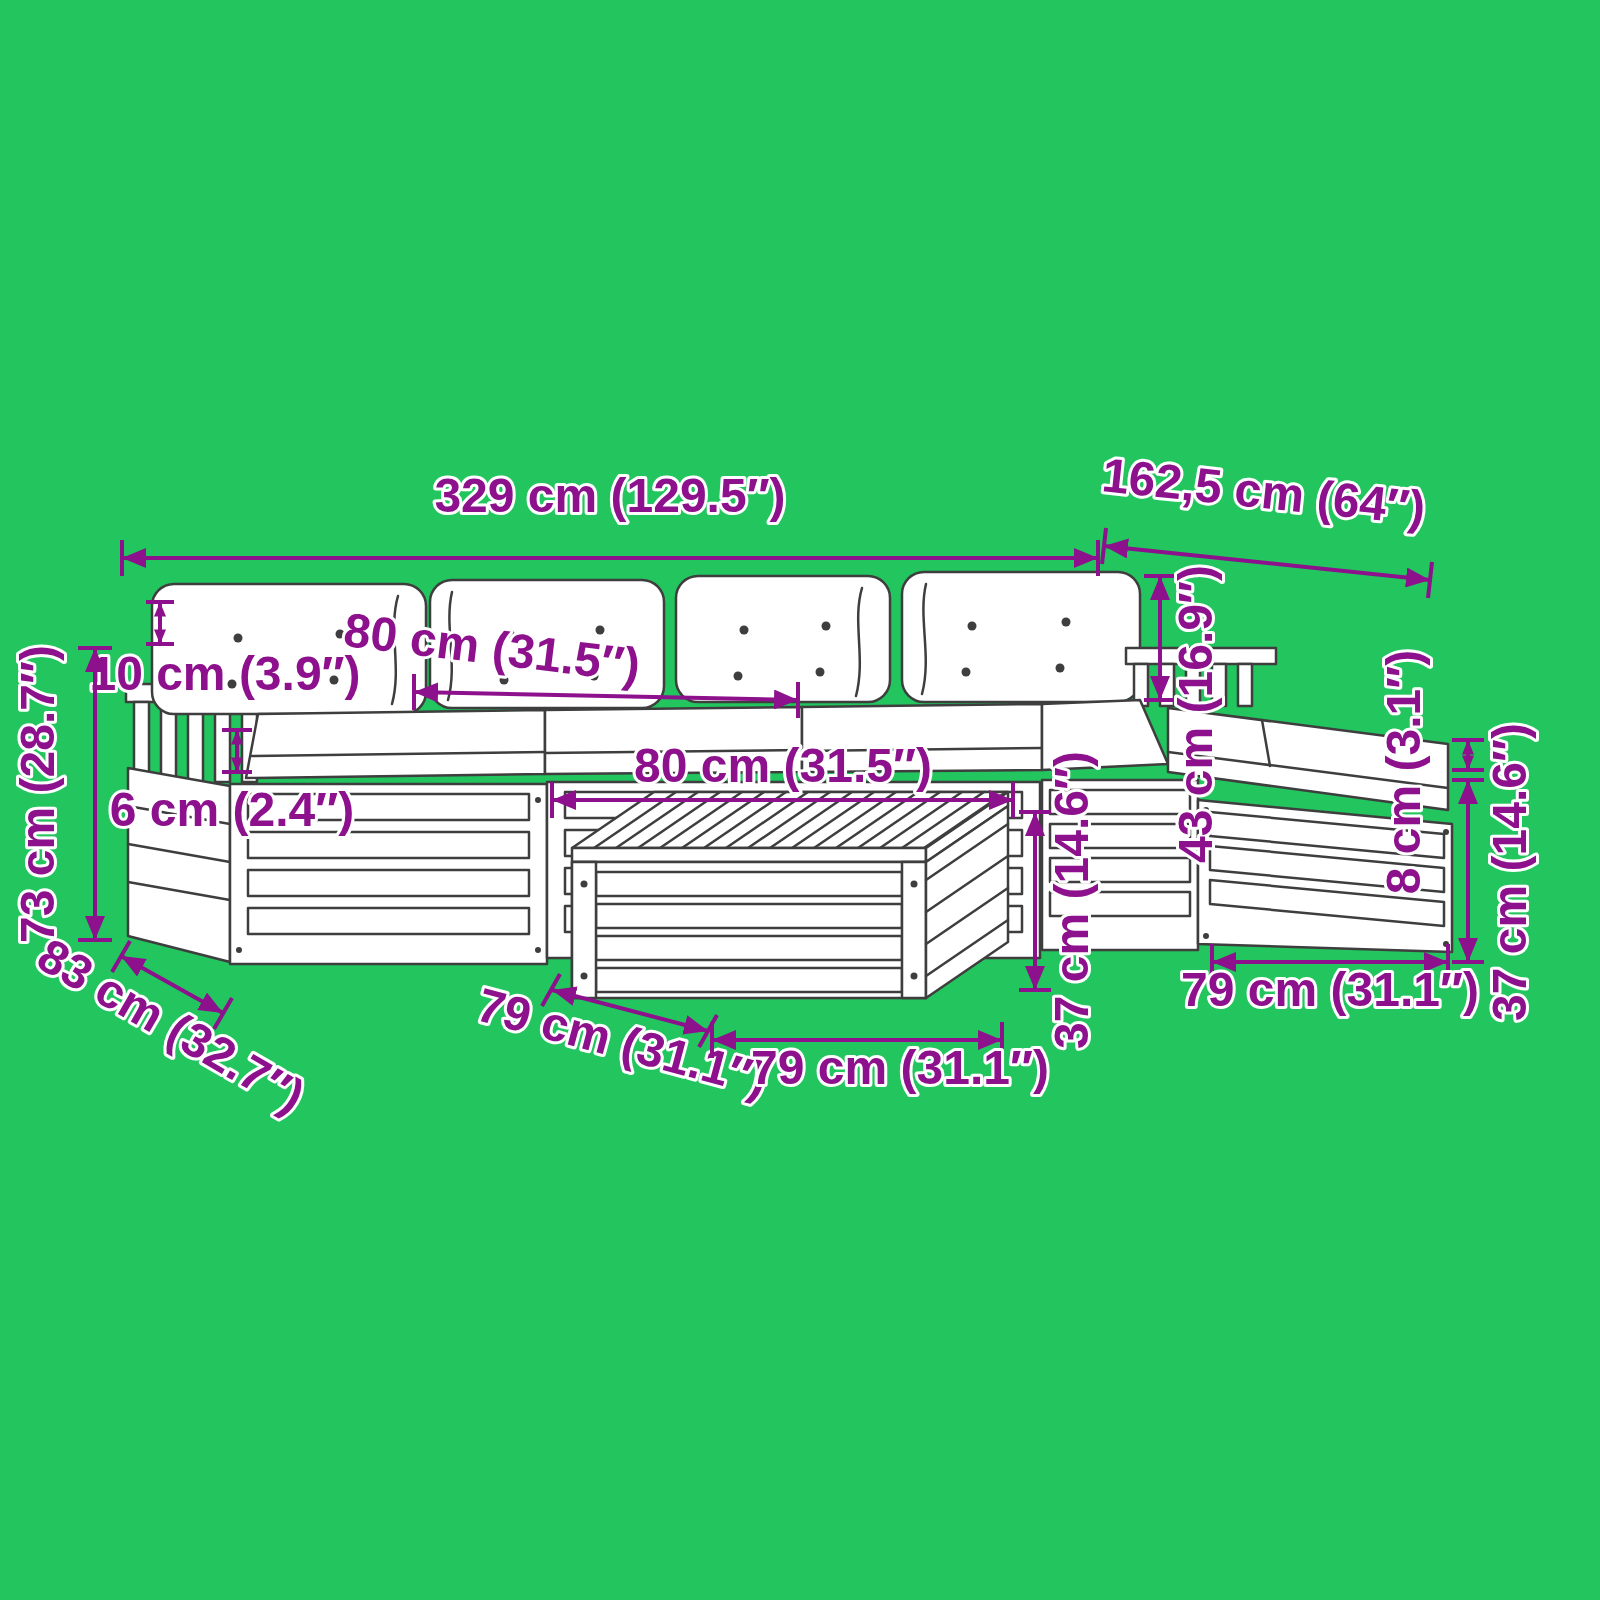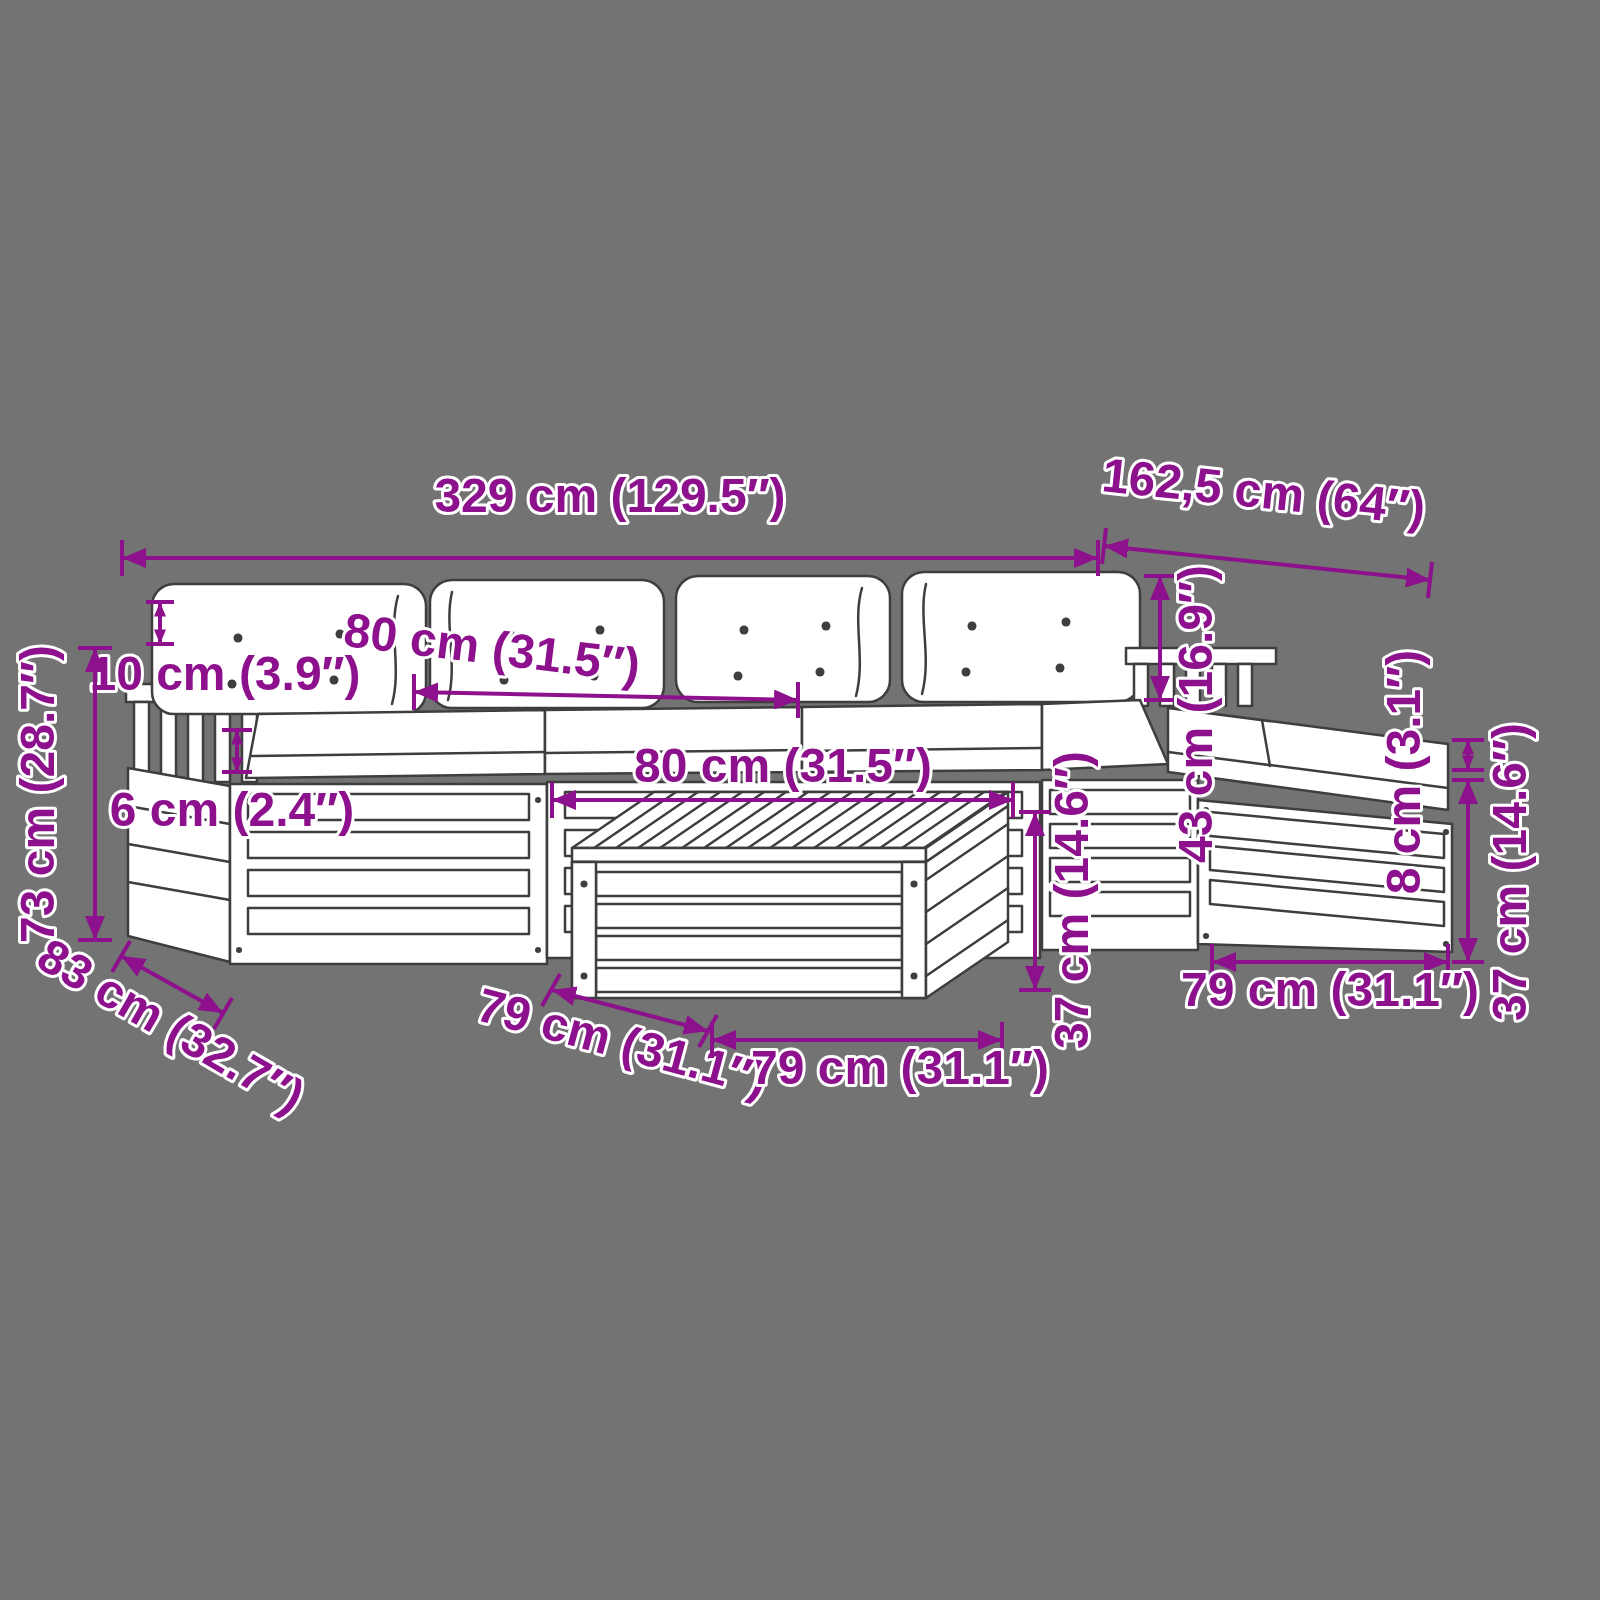--- a/index.html
+++ b/index.html
@@ -1,16 +1,16 @@
 <!DOCTYPE html>
 <html><head>
 <meta charset="utf-8">
 <style>
   html,body{margin:0;padding:0;background:#ffffff;}
-  .stage{width:1600px;height:1600px;position:relative;background:#737373;overflow:hidden;}
+  .stage{width:1600px;height:1600px;position:relative;background:#22c55e;overflow:hidden;}
   svg{display:block;}
   text.dim{
     font-family:"Liberation Sans",sans-serif;
     font-weight:700;
     font-size:48px;
     fill:#8D108D;
     paint-order:stroke;
     stroke:#ffffff;
     stroke-width:6px;
     stroke-linejoin:round;

